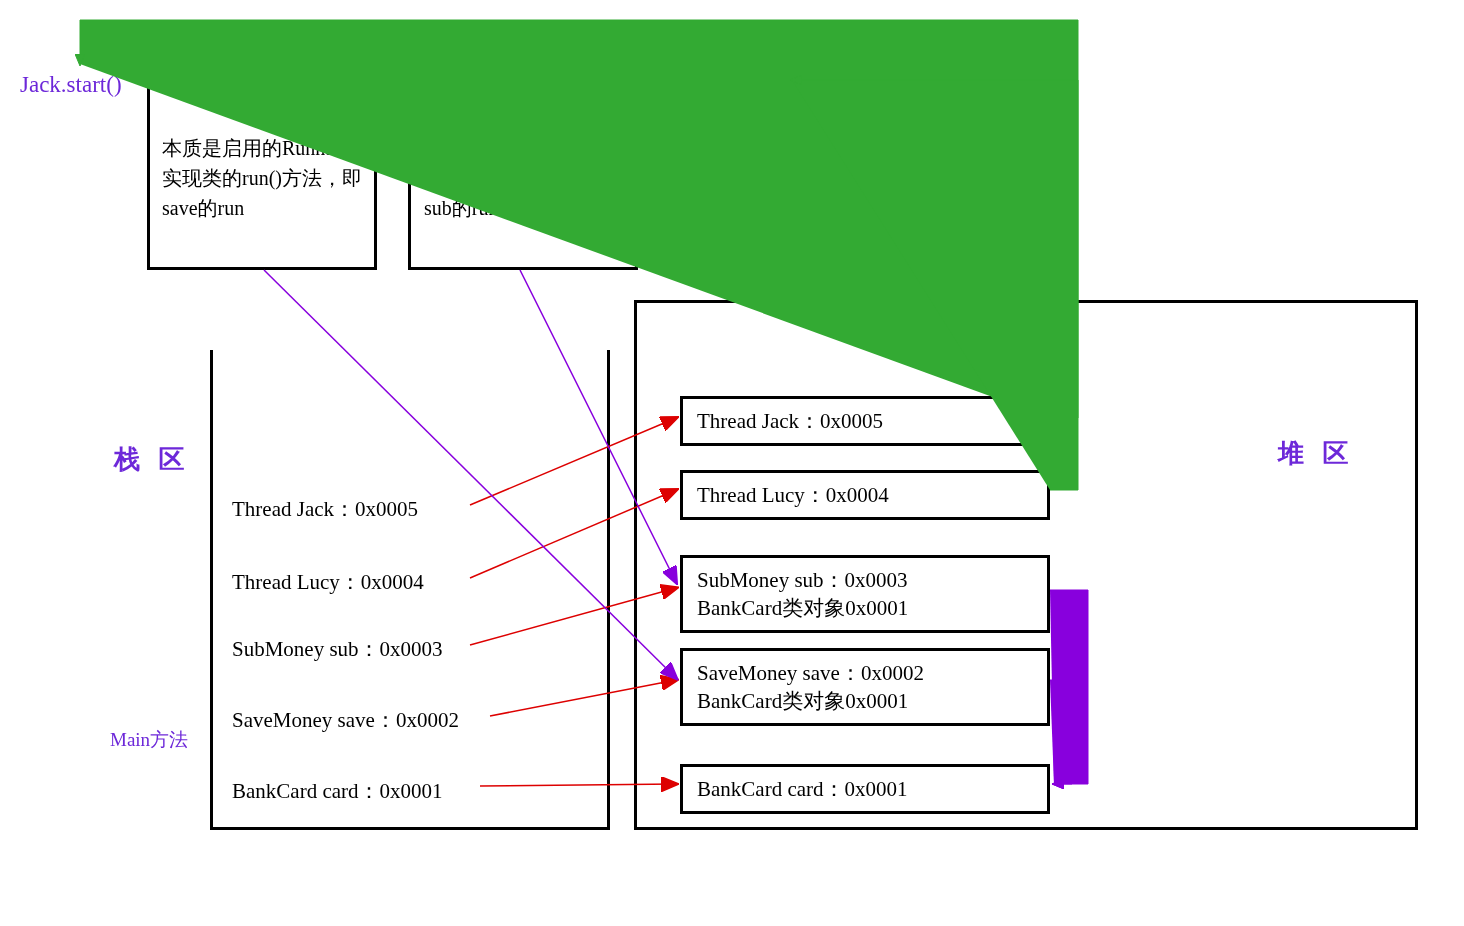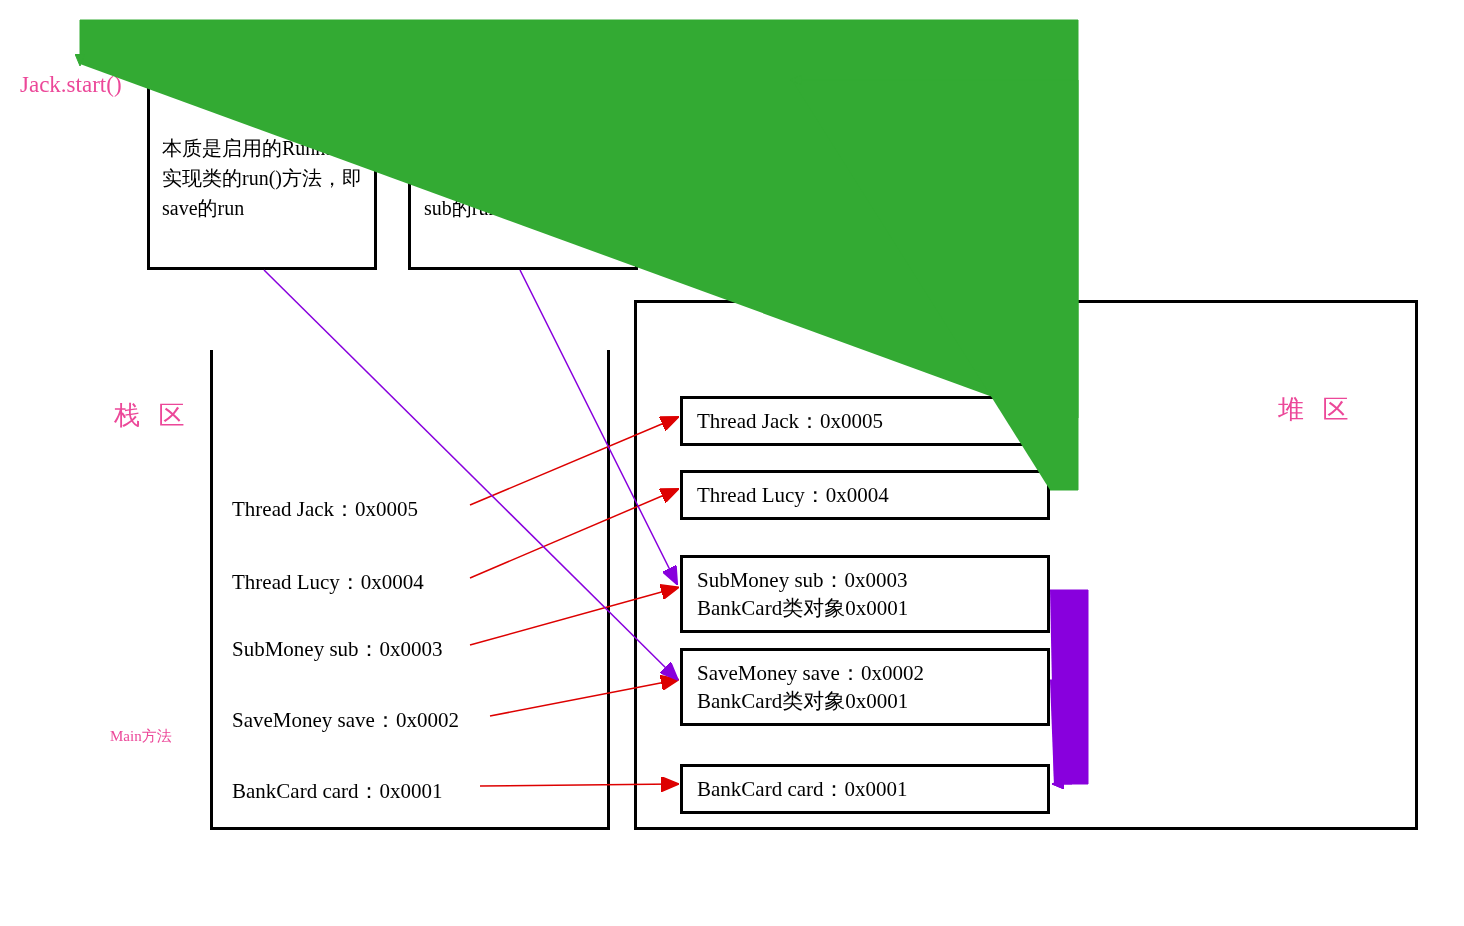--- a/index.html
+++ b/index.html
@@ -10,26 +10,27 @@
     body {
       width: 1464px;
       height: 926px;
       position: relative;
       background: white;
       font-family: "SimSun", serif;
     }
     .label {
       position: absolute;
       font-size: 22px;
-      color: #ec4899;
+      color: #6d28d9;
     }
     .label-large {
       font-size: 26px;
-      font-weight: normal;
+      font-weight: bold;
       letter-spacing: 6px;
+      margin-top: 44px;
     }
     .box {
       position: absolute;
       border: 3px solid #000;
     }
     .box-open-top {
       border-top: none;
     }
     .heap-item {
       position: absolute;
@@ -61,21 +62,21 @@
     .green { stroke: #3a3; fill: #3a3; }
     .purple { stroke: #80d; fill: #80d; }
   </style>
 </head>
 <body>
 
 <div class="label" style="left:20px; top:72px; font-size:23px;">Jack.start()</div>
 <div class="label" style="left:646px; top:70px; font-size:23px;">Lucy.start()</div>
 <div class="label label-large" style="left:114px; top:398px;">栈 区</div>
 <div class="label label-large" style="left:1278px; top:392px;">堆 区</div>
-<div class="label" style="left:110px; top:727px; font-size:15px;">Main方法</div>
+<div class="label" style="left:110px; top:727px; font-size:19px;">Main方法</div>
 
 <div class="box box-open-top" style="left:147px; top:60px; width:230px; height:210px;"></div>
 <div class="box-text" style="left:162px; top:133px; width:200px;">本质是启用的Runnalbe实现类的run()方法，即save的run</div>
 
 <div class="box box-open-top" style="left:408px; top:60px; width:230px; height:210px;"></div>
 <div class="box-text" style="left:424px; top:133px; width:200px;">本质是启用的Runnalbe实现类的run()方法，即sub的run</div>
 
 <div class="box box-open-top" style="left:210px; top:350px; width:400px; height:480px;"></div>
 
 <div class="stack-text" style="left:232px; top:495px;">Thread Jack：0x0005</div>

